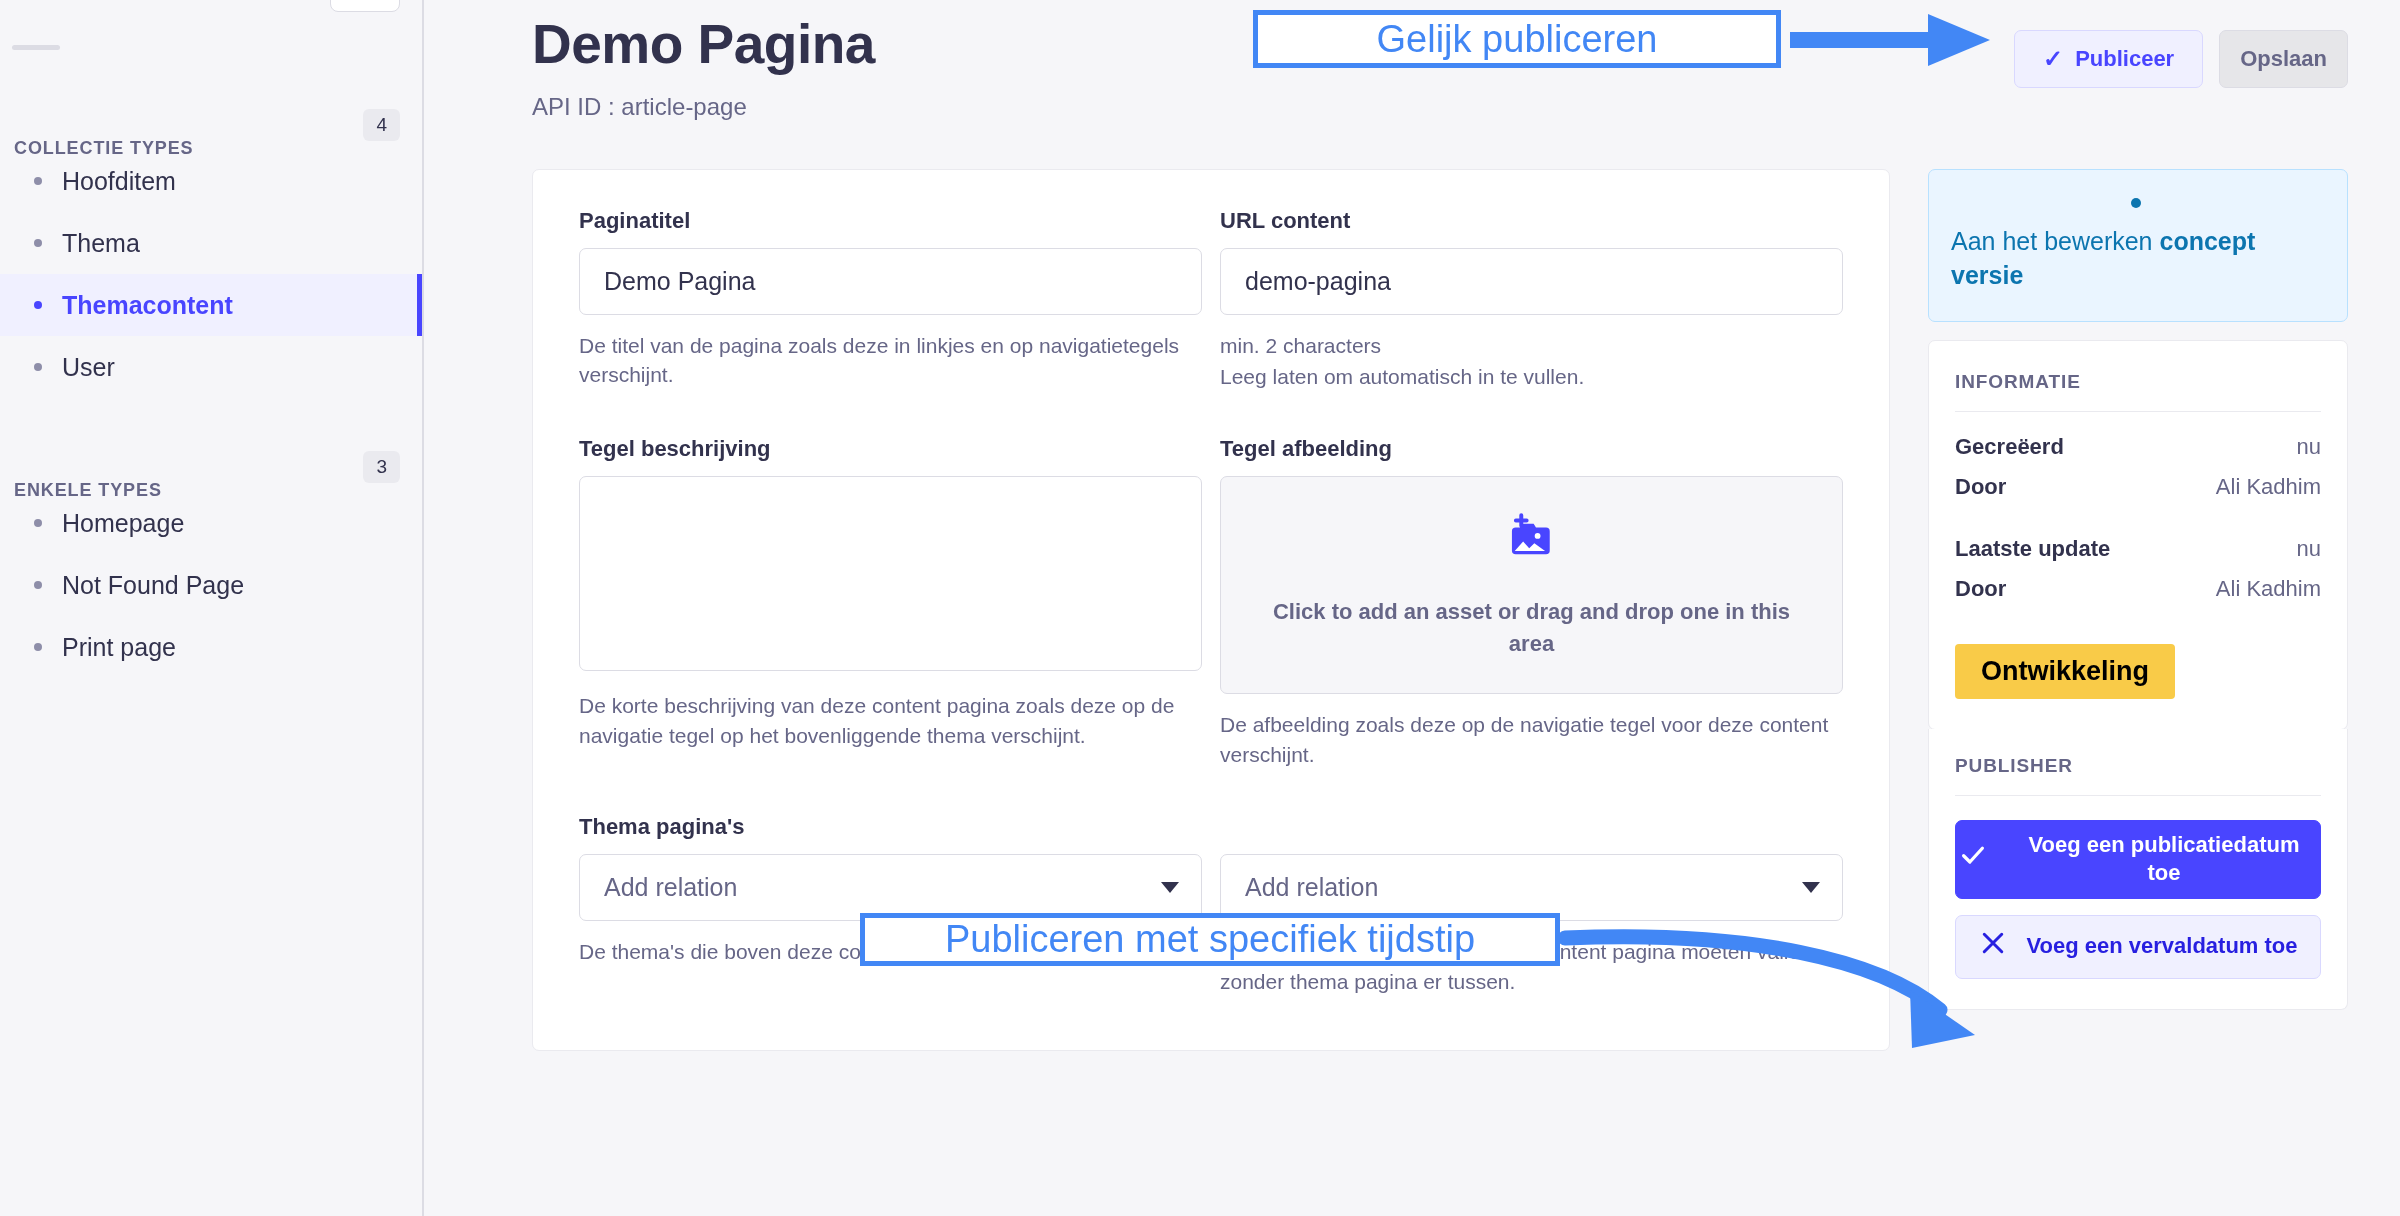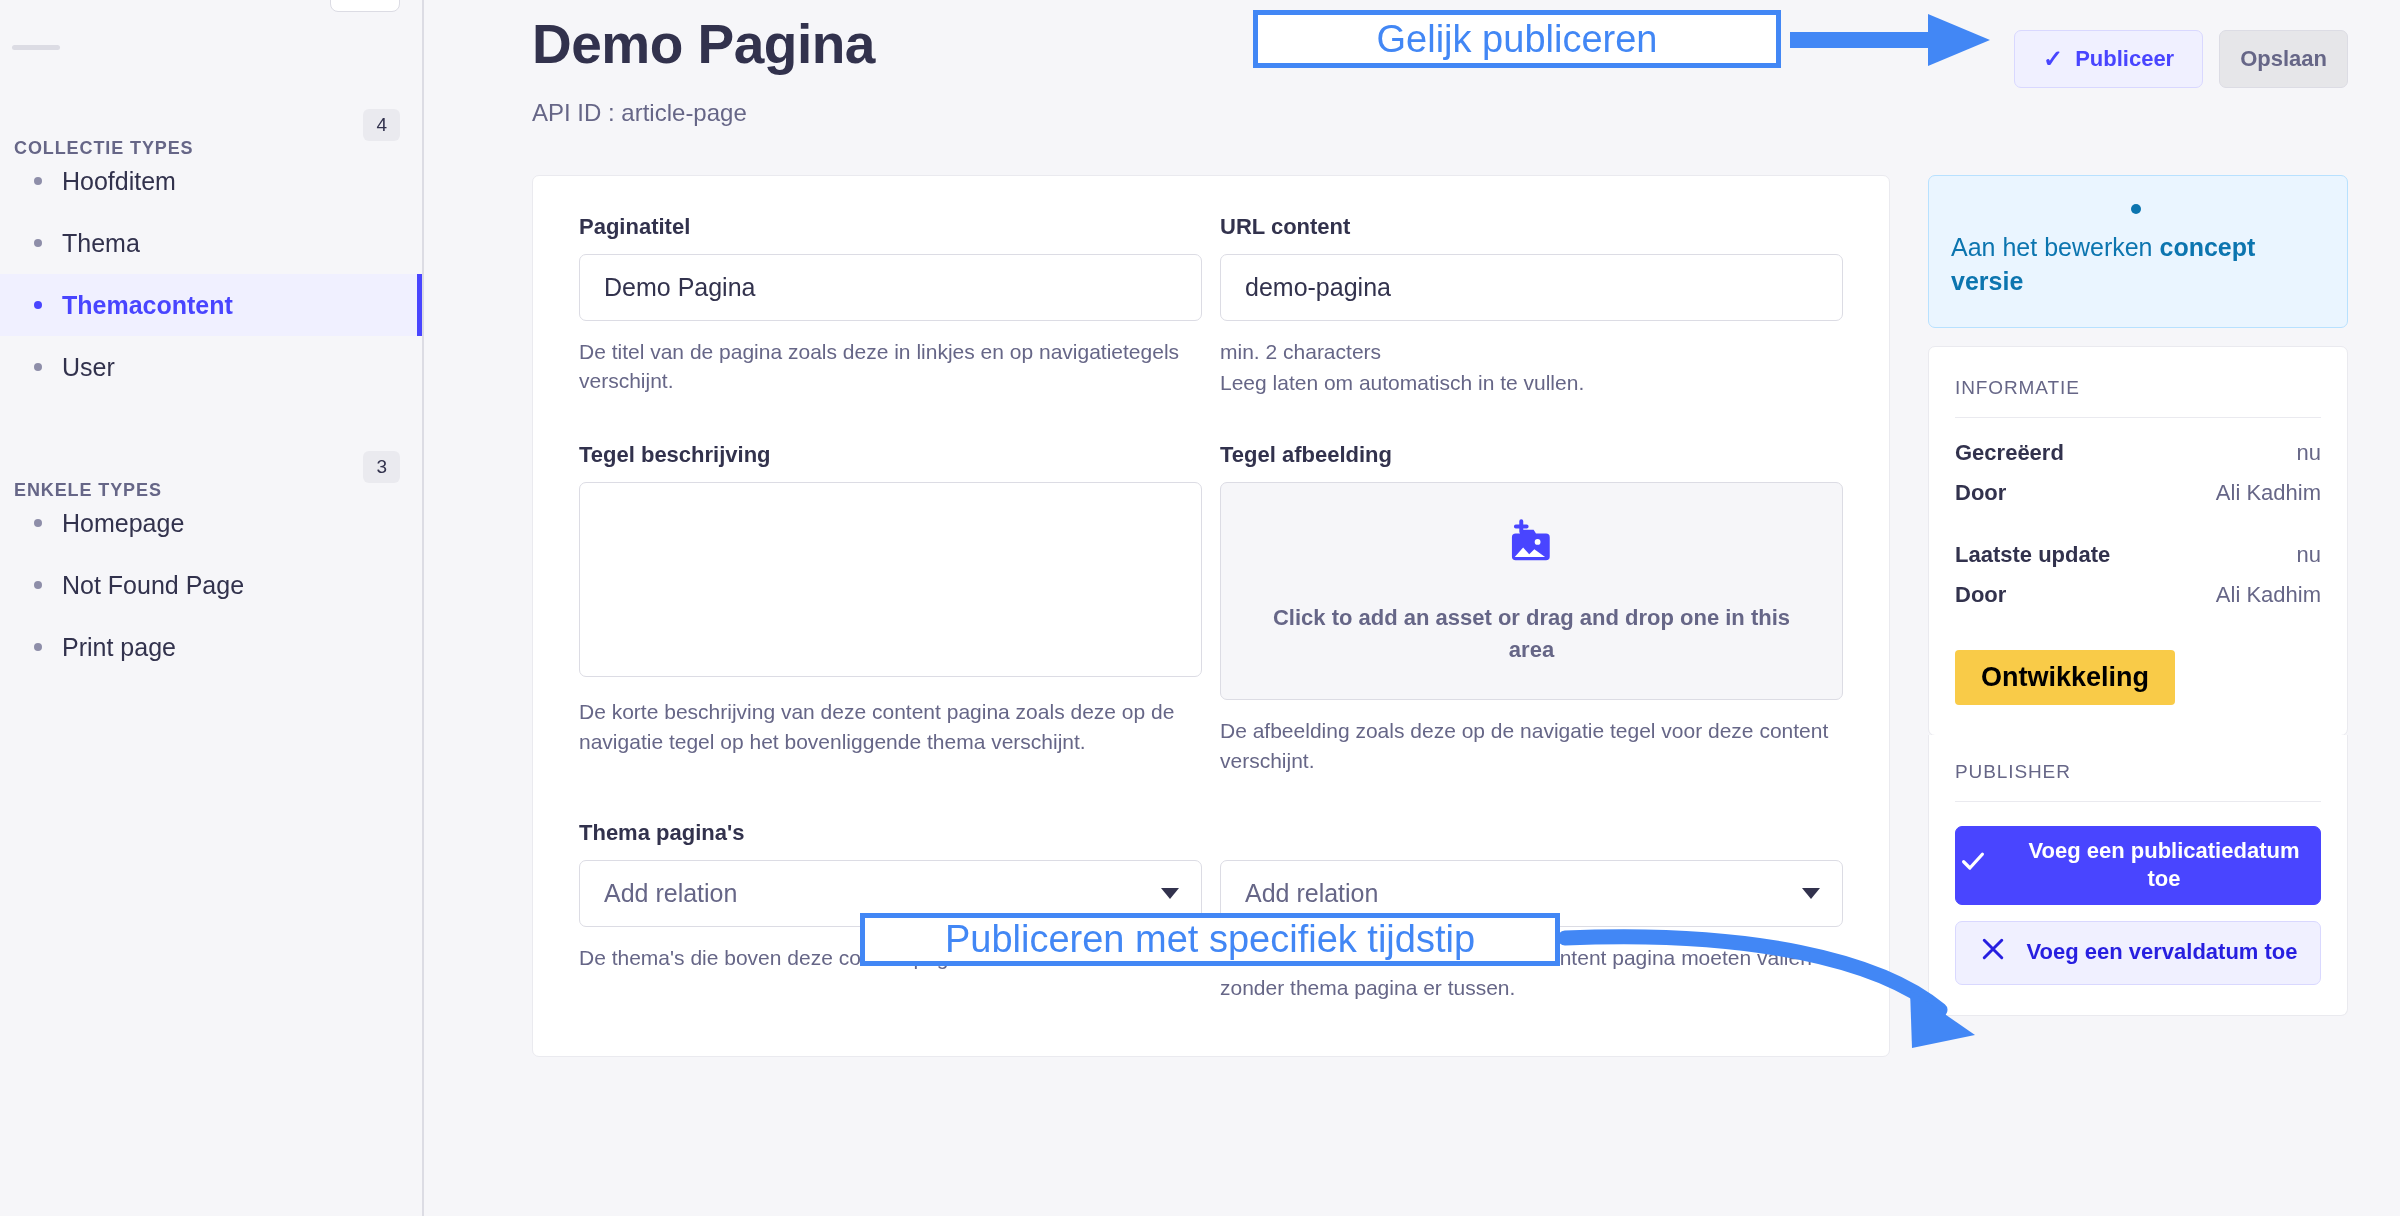--- a/index.html
+++ b/index.html
@@ -71,21 +71,21 @@
   }
   .main-head {
     display: flex; align-items: flex-start; justify-content: space-between;
     padding: 14px 52px 0 108px;
   }
   .page-title {
     font-size: 55px; font-weight: 700; color: #32324d;
     letter-spacing: -0.5px; line-height: 1.1;
   }
   .page-subtitle {
-    font-size: 24px; color: #666687; margin-top: 24px;
+    font-size: 24px; color: #666687; margin-top: 18px;
   }
   .head-actions { display: flex; gap: 16px; padding-top: 16px; }
   .btn {
     display: inline-flex; align-items: center; justify-content: center;
     gap: 12px; border-radius: 7px; cursor: pointer;
     font-size: 22px; font-weight: 700; white-space: nowrap;
   }
   .btn-publish {
     background: #f0f0ff; border: 1px solid #d9d8ff; color: #4945ff;
     padding: 0 28px; height: 58px;
@@ -175,21 +175,21 @@
   .draft-text {
     font-size: 25px; color: #0c75af; line-height: 1.38;
   }
   .draft-text b { font-weight: 700; }
   .info-card {
     background: #ffffff; border: 1px solid #eaeaef;
     border-radius: 7px; margin-top: 18px;
     padding: 30px 26px 30px 26px;
   }
   .card-head {
-    font-size: 19px; font-weight: 400; letter-spacing: 0.9px;
+    font-size: 19px; font-weight: 700; letter-spacing: 0.9px;
     color: #666687; text-transform: uppercase;
   }
   .card-div { height: 1px; background: #eaeaef; margin: 18px 0 22px 0; }
   .info-row {
     display: flex; justify-content: space-between; align-items: baseline;
     margin-bottom: 14px;
   }
   .info-k { font-size: 22px; font-weight: 700; color: #32324d; }
   .info-v { font-size: 22px; color: #666687; }
   .info-gap { height: 22px; }

